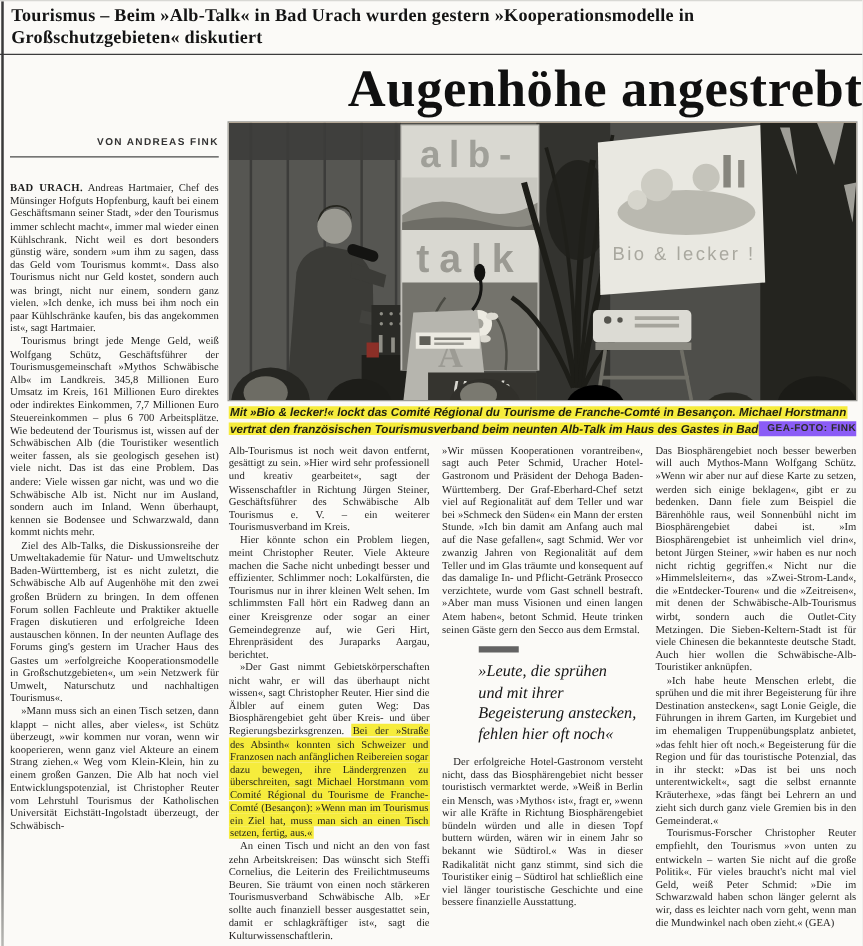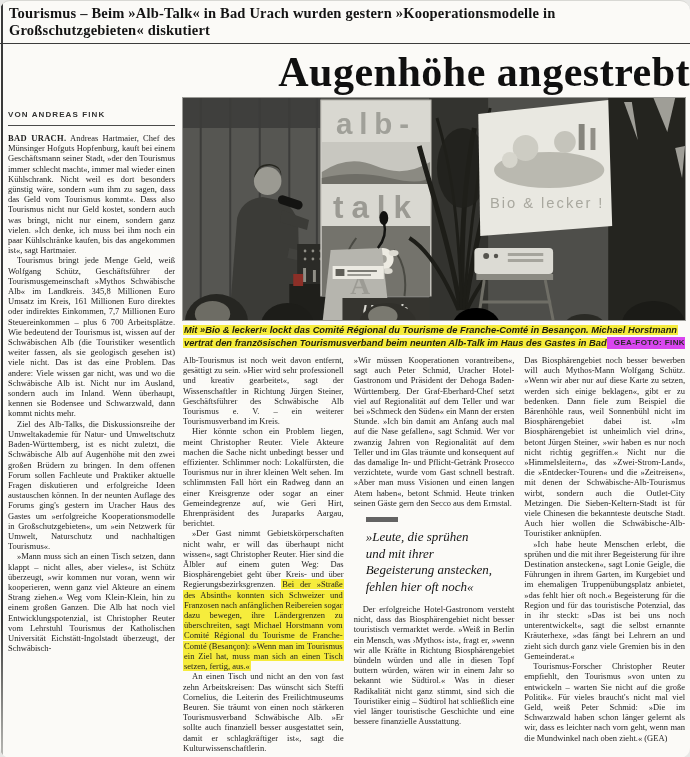--- a/index.html
+++ b/index.html
@@ -1,79 +1,78 @@
 <!DOCTYPE html>
 <html><head>
 <meta charset="utf-8">
 <style>
   html,body { margin:0; padding:0; background:#e8e8e6; }
   .page {
     position:relative; width:690px; height:757px; margin:0 auto;
     background:#fbfaf7; overflow:hidden;
     font-family:"Liberation Serif", serif; color:#1d1d1d;
     border-top:1px solid #d8d8d4;
-    border-radius:10px;
   }
   .scan-edge-left {
     position:absolute; left:1px; top:0; width:2px; height:100%;
     background:linear-gradient(#3a3a3a 0%, #3a3a3a 82%, #b9b9b5 100%);
   }
   .kicker {
     padding:4px 10px 4px 9px;
     font-weight:bold; font-size:14.5px; line-height:17px; letter-spacing:0.2px;
     border-bottom:1px solid #3c3c3c; color:#141414;
   }
   .headline {
     margin:5px 0 3px; text-align:right;
     font-weight:bold; font-size:42px; line-height:46px; color:#101010;
     letter-spacing:0.5px;
   }
   .content { display:flex; gap:8px; padding:0 5px 0 8px; }
   .col-first { width:167px; flex:none; }
   .right-area { flex:1; min-width:0; }
 
   .byline-wrap {
-    text-align:left; border-bottom:1.5px solid #4a4a4a;
-    padding:5px 0 4px; margin-bottom:7px;
+    text-align:right; border-bottom:1.5px solid #4a4a4a;
+    padding:5px 0 4px; margin-bottom:19px;
   }
   .byline {
     font-family:"Liberation Sans", sans-serif; font-weight:bold;
     font-size:8px; letter-spacing:1.1px; color:#333;
   }
 
   .body {
     margin:0; font-size:8.5px; line-height:10.2px;
     text-align:justify; color:#1d1d1d;
   }
   .body.indent { text-indent:9px; }
   .lead { letter-spacing:0.3px; }
 
   .pullquote { margin:9px 4px 9px 13px; }
   .pq-bar { width:32px; height:5px; background:#636363; margin:2px 0 7px; }
   .pq-text {
     font-style:italic; font-size:13px; line-height:16.5px;
     white-space:pre-line; color:#151515;
   }
-  .pullquote.pq-right { margin-left:12px; }
+  .pullquote.pq-right { margin-left:29px; }
 
   .photo {
     width:100%; height:222px; background:#fdba74;
     outline:1px solid #9a9a96; overflow:hidden;
   }
   .caption {
     position:relative; margin:4px 0 3px;
     font-family:"Liberation Sans", sans-serif;
     font-style:italic; font-weight:bold;
     font-size:9.3px; line-height:12.5px; color:#22220e;
   }
   .hl { background:#f6ec3c; box-decoration-break:clone; -webkit-box-decoration-break:clone; padding:0 1px; }
   .credit {
     position:absolute; right:0; bottom:0;
     font-style:normal; font-weight:bold; font-size:8px; letter-spacing:0.4px;
-    color:#2b2b2b; background:#d946ef; padding-left:7px;
+    color:#2b2b2b; background:#8b5cf6; padding-left:7px;
   }
   .cols3 { display:flex; gap:10px; margin-top:6px; height:420px; overflow:hidden; }
   .cols3 .col { flex:1; min-width:0; }
 </style>
 </head>
 <body>
 
 <div class="page">
   <div class="scan-edge-left"></div>
 

